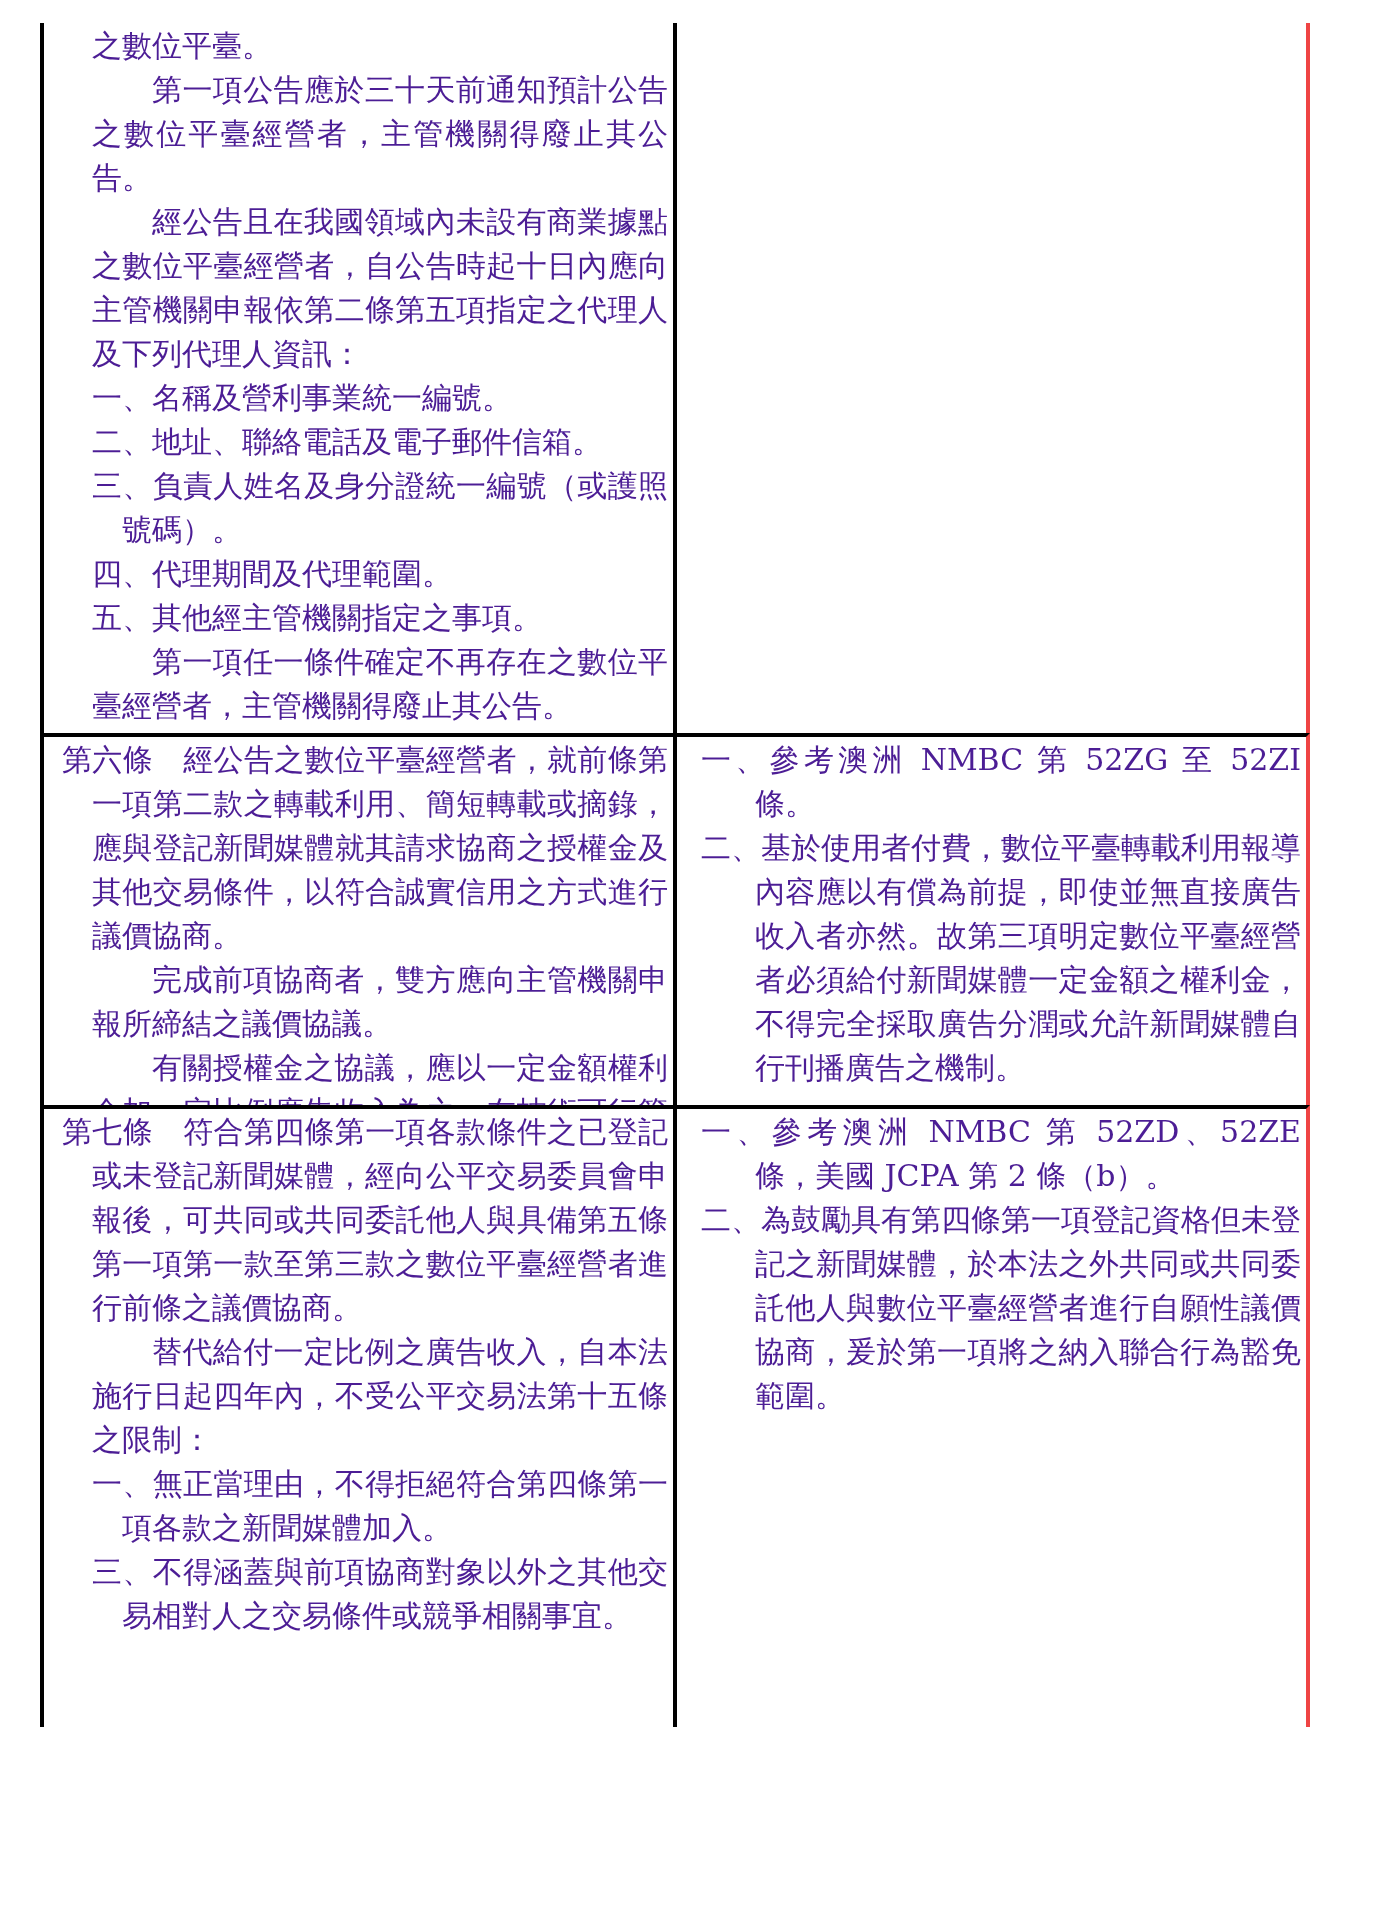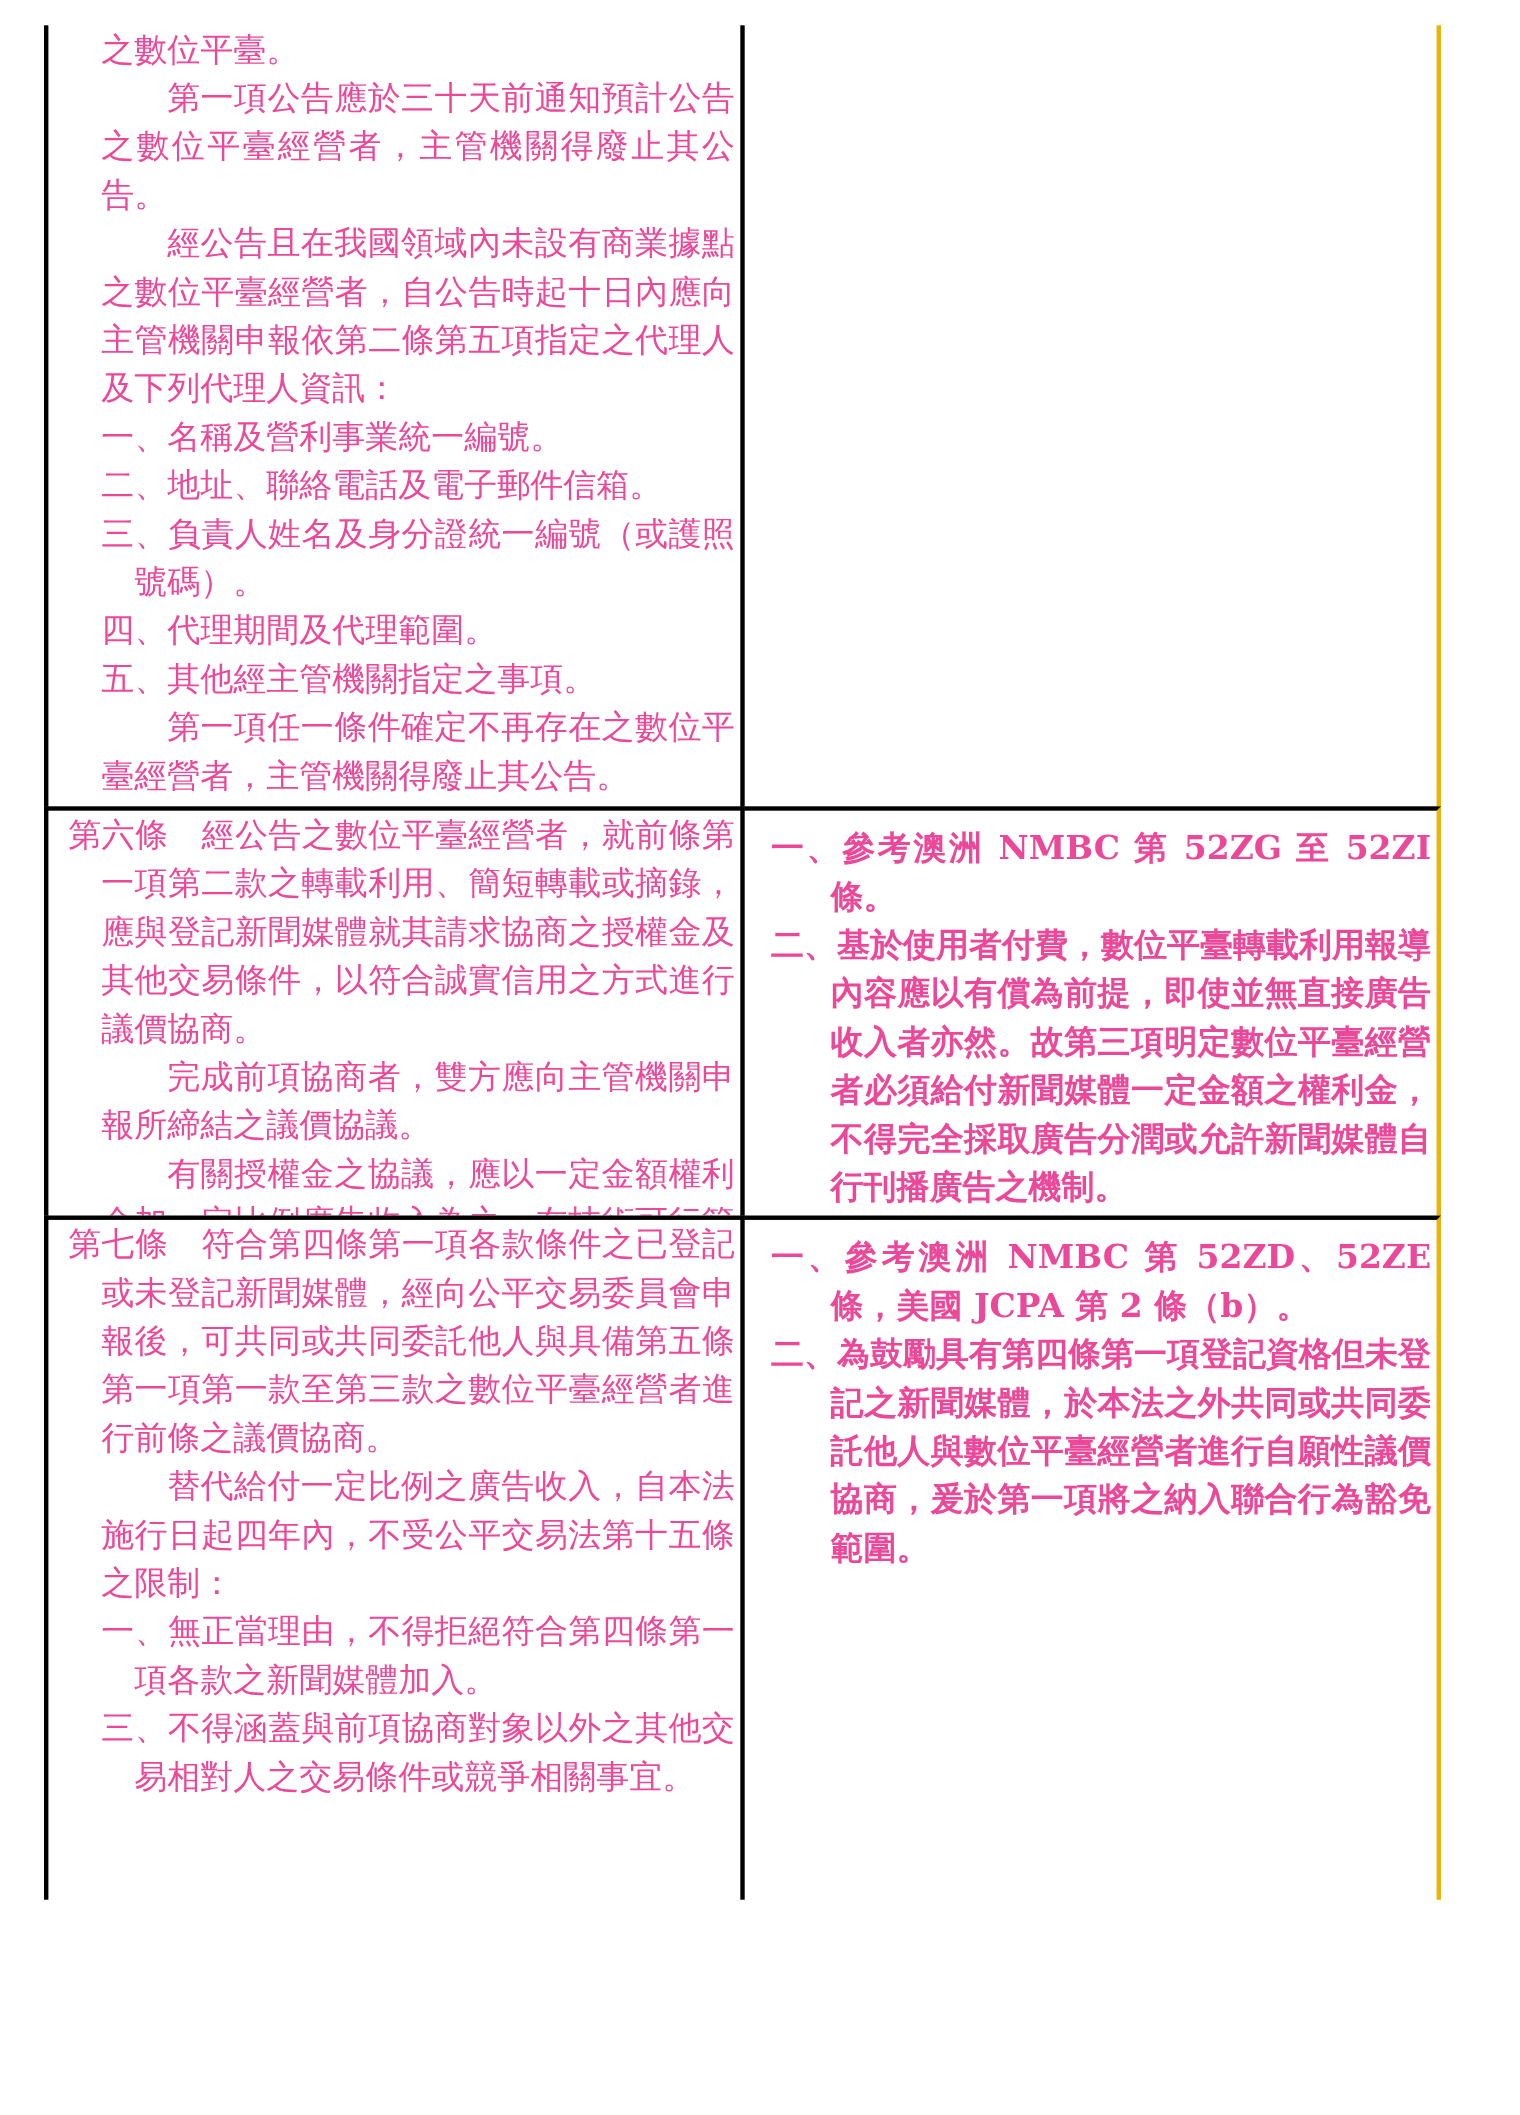--- a/index.html
+++ b/index.html
@@ -1,34 +1,34 @@
 <!DOCTYPE html>
 <html><head>
 <meta charset="utf-8">
 <style>
   html, body { margin:0; padding:0; background:#ffffff; }
   .sheet {
     position:relative;
     width:1382px; height:1923px;
     background:#ffffff;
-    color:#ec4899;
+    color:#4c1d95;
     font-family:"DejaVu Serif","Liberation Serif",serif;
     font-size:30px;
     line-height:44px;
   }
   .tbl {
     position:absolute;
     left:40px; top:23px;
     width:1270px;
     display:grid;
     grid-template-columns:637px 633px;
   }
   .cell { box-sizing:border-box; overflow:hidden; }
   .cl { border-left:4px solid #000; border-right:4px solid #000; padding:1px 5px 0 18px; }
-  .cr { border-right:4px solid #eab308; padding:13px 5px 0 24px;font-weight:bold; }
+  .cr { border-right:4px solid #ef4444; padding:1px 5px 0 24px; }
   .r1 { height:710px; }
   .r2 { height:372px; border-top:4px solid #000; }
   .r3 { height:622px; border-top:4px solid #000; }
   p { margin:0; text-align:justify; overflow-wrap:break-word; }
   
   .cont { margin-left:1em; }
   
   .para { margin-left:1em; text-indent:2em; }
   
   .item { margin-left:1em; padding-left:1em; text-indent:-1em; }

